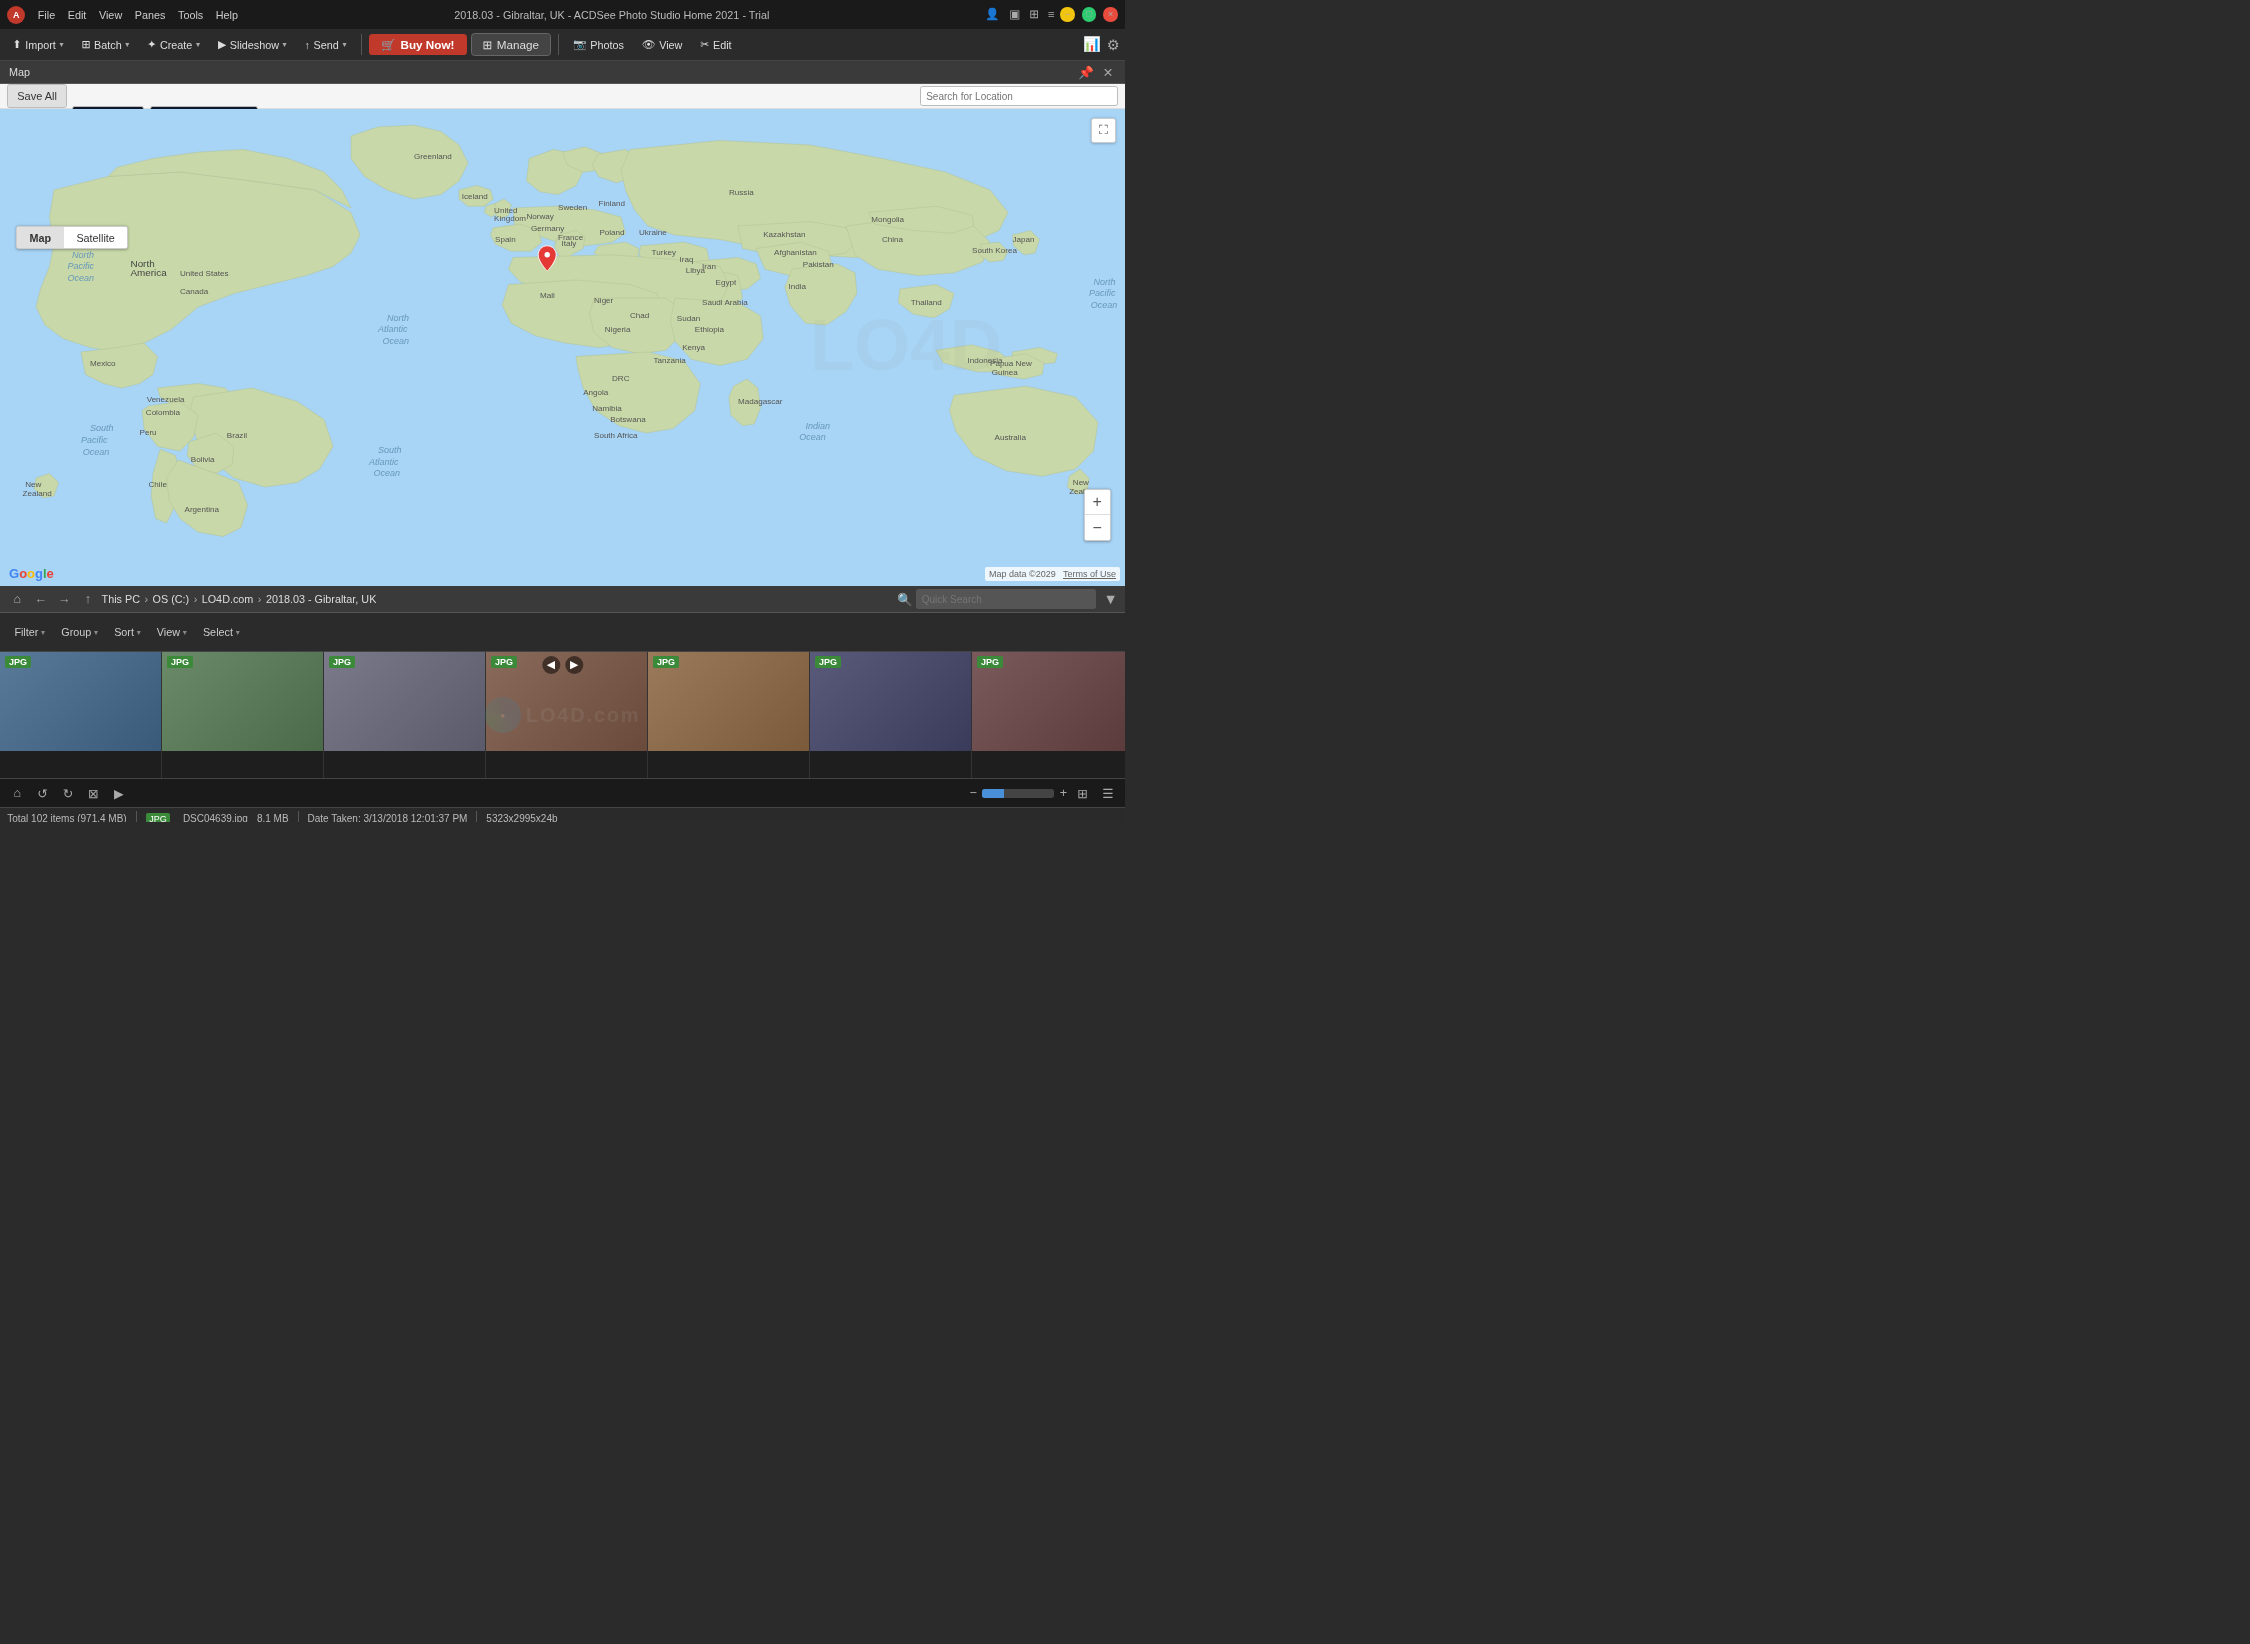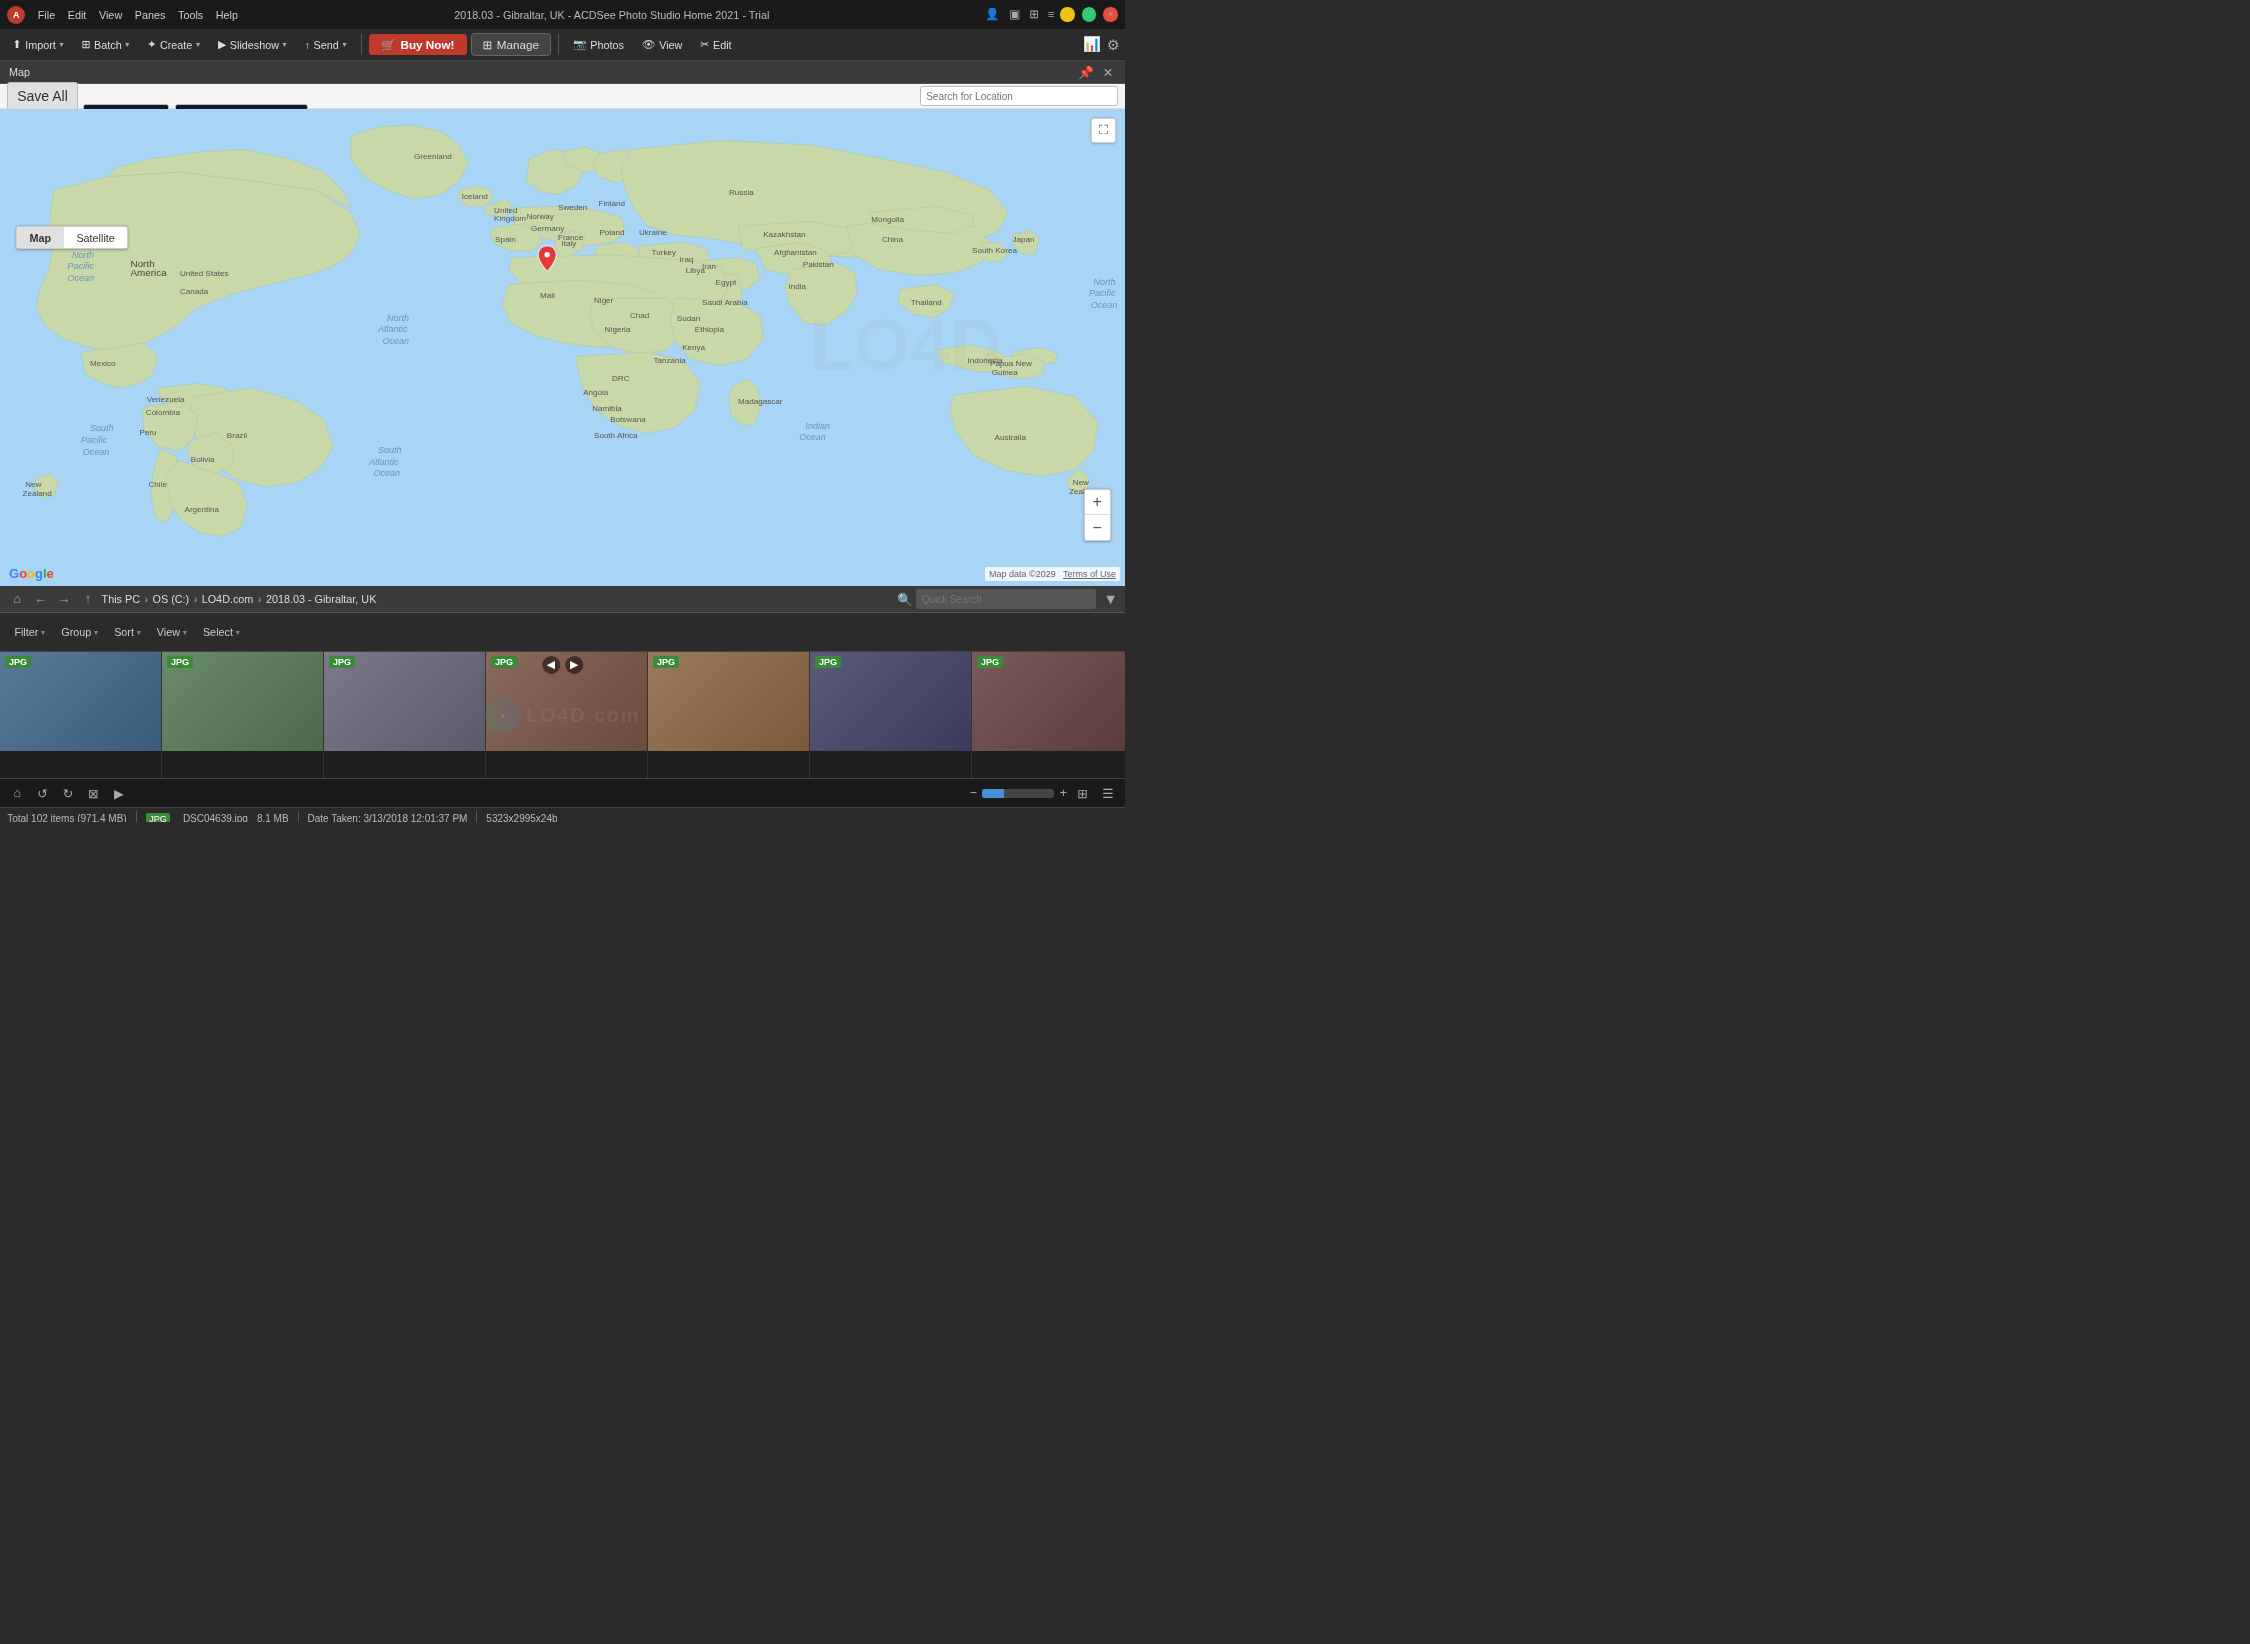--- a/index.html
+++ b/index.html
@@ -98,21 +98,21 @@
       align-items: center;
       padding: 0 7.2px;
       gap: 5.4px;
       border-bottom: 0.9px solid #ddd;
     }
     .map-action-btn {
       background: #e0e0e0;
       border: 0.9px solid #bbb;
       border-radius: 2.7px;
       padding: 5px 9px;
-      font-size: 14px;
+      font-size: 11px;
       cursor: pointer;
       color: #333;
       text-align: right;
     }
     .map-action-btn.disabled { color: #999; background: #0f172a; margin-top: 44px; }
     #location-search {
       margin-left: auto;
       width: 198px;
       height: 20px;
       border: 0.9px solid #bbb;

